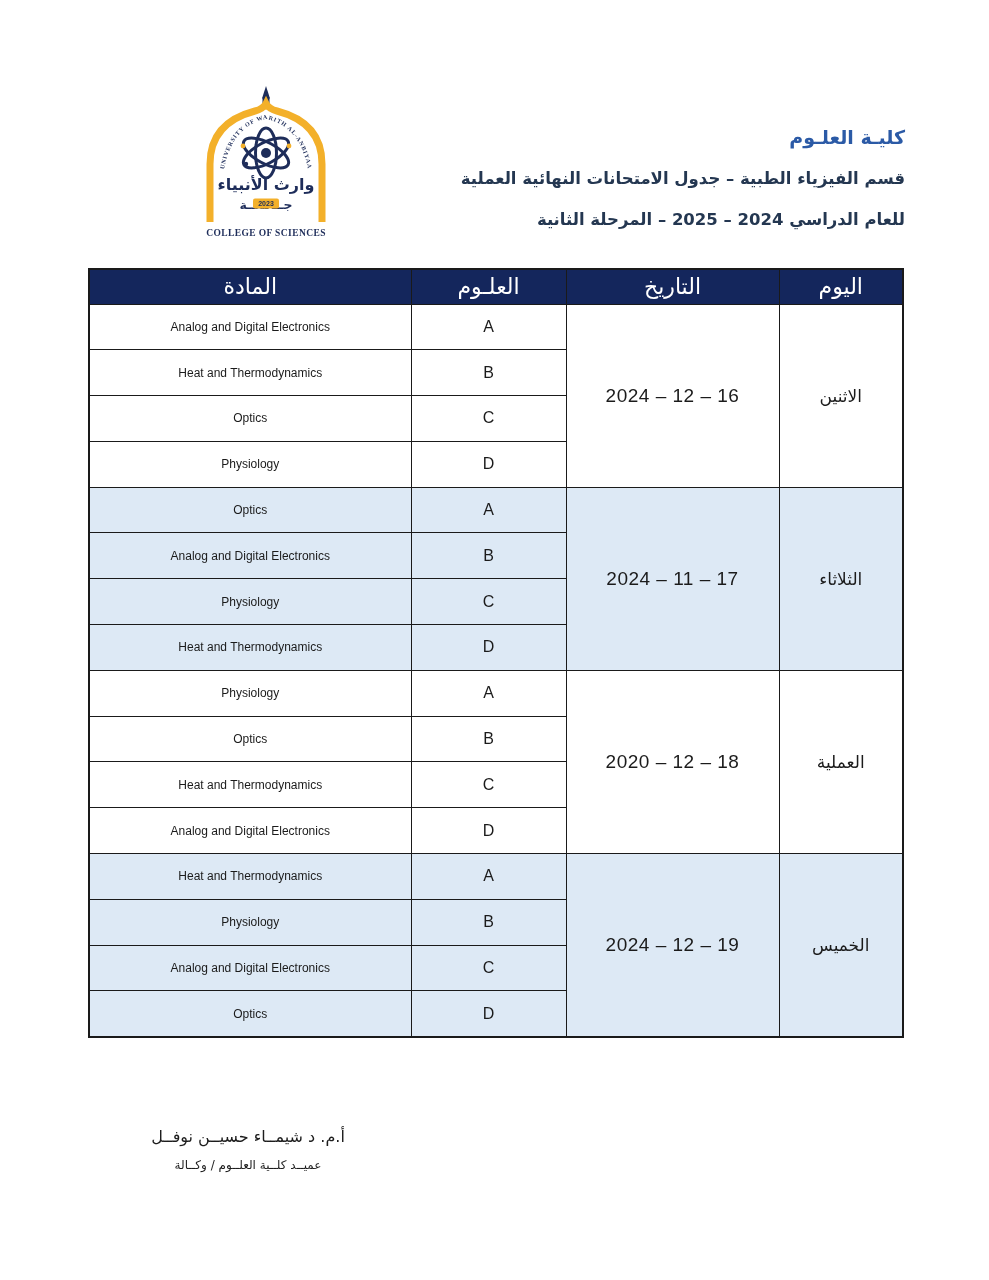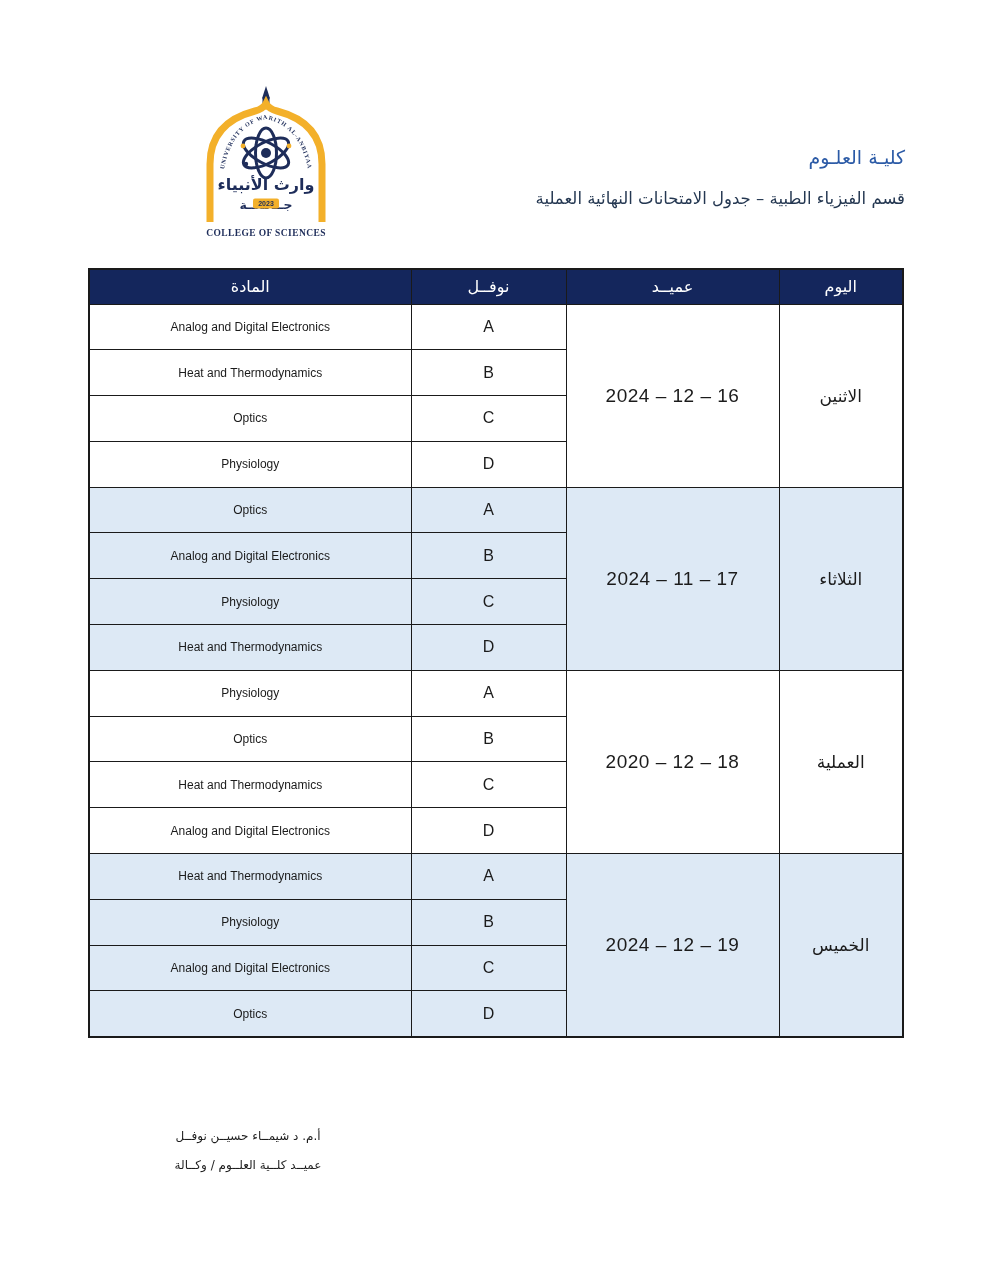--- a/index.html
+++ b/index.html
@@ -11,43 +11,44 @@
     background:#ffffff;
     font-family:"DejaVu Sans", sans-serif;
     overflow:hidden;
   }
 
   
   .logo { position:absolute; left:192px; top:86px; width:148px; height:156px; }
 
   
   .titles {
-    position:absolute; right:84px; top:140px;
+    position:absolute; right:84px; top:120px;
     direction:rtl; text-align:right;
     font-family:"DejaVu Sans", sans-serif;
+    font-weight:bold;
   }
   .titles .t1 { color:var(--title-blue); font-size:19px; line-height:34px; }
   .titles .t2, .titles .t3 { color:var(--heading-dark); font-size:16.5px; line-height:33px;margin-top:8px; }
 
   
   table.exam {
     position:absolute; left:88px; top:268px; width:814px;
     border-collapse:collapse; table-layout:fixed;
     direction:rtl;
     border:2px solid var(--border);
   }
   col.c-day     { width:124px; }
   col.c-date    { width:213px; }
   col.c-section { width:155px; }
   col.c-subject { width:322px; }
 
   table.exam th {
     background:var(--header-bg);
     color:#ffffff;
-    font-size:16px; font-weight:normal;
+    font-size:22px; font-weight:normal;
     height:35px;
     border:1px solid var(--border);
     font-family:"DejaVu Sans", sans-serif;
   }
   table.exam tbody tr { height:45.8px; }
   table.exam td {
     border:1px solid var(--border);
     text-align:center; vertical-align:middle;
     color:#1b1b1b;
     background:#ffffff;
@@ -59,21 +60,21 @@
   td.date    { direction:ltr; font-family:"Liberation Sans", sans-serif; font-size:19px; letter-spacing:.5px; }
   td.day     { font-family:"DejaVu Sans", sans-serif; font-size:17px; }
 
   
   .signature {
     position:absolute; left:108px; top:1122px; width:280px;
     direction:rtl; text-align:center;
     color:#1d1d1d;
     font-family:"DejaVu Sans", sans-serif;
   }
-  .signature .s1 { font-size:12px; line-height:29px; }
+  .signature .s1 { font-size:16px; line-height:29px; }
   .signature .s2 { font-size:12px; line-height:29px; }
 
   
   .arc-text  { font-family:"Liberation Serif", serif; font-size:6px; letter-spacing:.9px; font-weight:bold; fill:var(--logo-navy); }
   .calli     { font-family:"DejaVu Sans", sans-serif; font-size:16px; font-weight:bold; fill:var(--logo-navy); }
   .uniword   { font-family:"DejaVu Sans", sans-serif; font-size:12.5px; font-weight:bold; fill:var(--logo-navy); }
   .yeartxt   { font-family:"Liberation Sans", sans-serif; font-size:7px; font-weight:bold; fill:var(--logo-navy); }
   .college   { font-family:"Liberation Serif", serif; font-size:9.5px; font-weight:bold; letter-spacing:.4px; fill:var(--logo-navy); }
 </style>
 </head>
@@ -110,34 +111,35 @@
     <text class="uniword" x="73" y="123" text-anchor="middle">جــامعــة</text>
     <rect x="60" y="112.5" width="26" height="10" rx="2" fill="var(--gold)"></rect>
     <text class="yeartxt" x="73" y="120" text-anchor="middle">2023</text>
 
     <text class="college" x="73" y="150" text-anchor="middle">COLLEGE OF SCIENCES</text>
   </svg>
 
   <div class="titles">
     <div class="t1">كليـة العلـوم</div>
     <div class="t2">قسم الفيزياء الطبية – جدول الامتحانات النهائية العملية</div>
+    <div class="t3">للعام الدراسي 2024 – 2025 – المرحلة الثانية</div>
   </div>
 
   <table class="exam">
     <colgroup>
       <col class="c-day">
         <col class="c-date">
         <col class="c-section">
         <col class="c-subject">
     </colgroup>
     <thead>
       <tr>
         <th>اليوم</th>
-        <th>عميــد</th>
-        <th>نوفــل</th>
+        <th>التاريخ</th>
+        <th>العلـوم</th>
         <th>المادة</th>
       </tr>
     </thead>
   <tbody>
         <tr>
           <td class="day" rowspan="4">الاثنين</td>
           <td class="date" rowspan="4">2024 – 12 – 16</td>
           <td class="section">A</td>
           <td class="subject">Analog and Digital Electronics</td>
         </tr>

